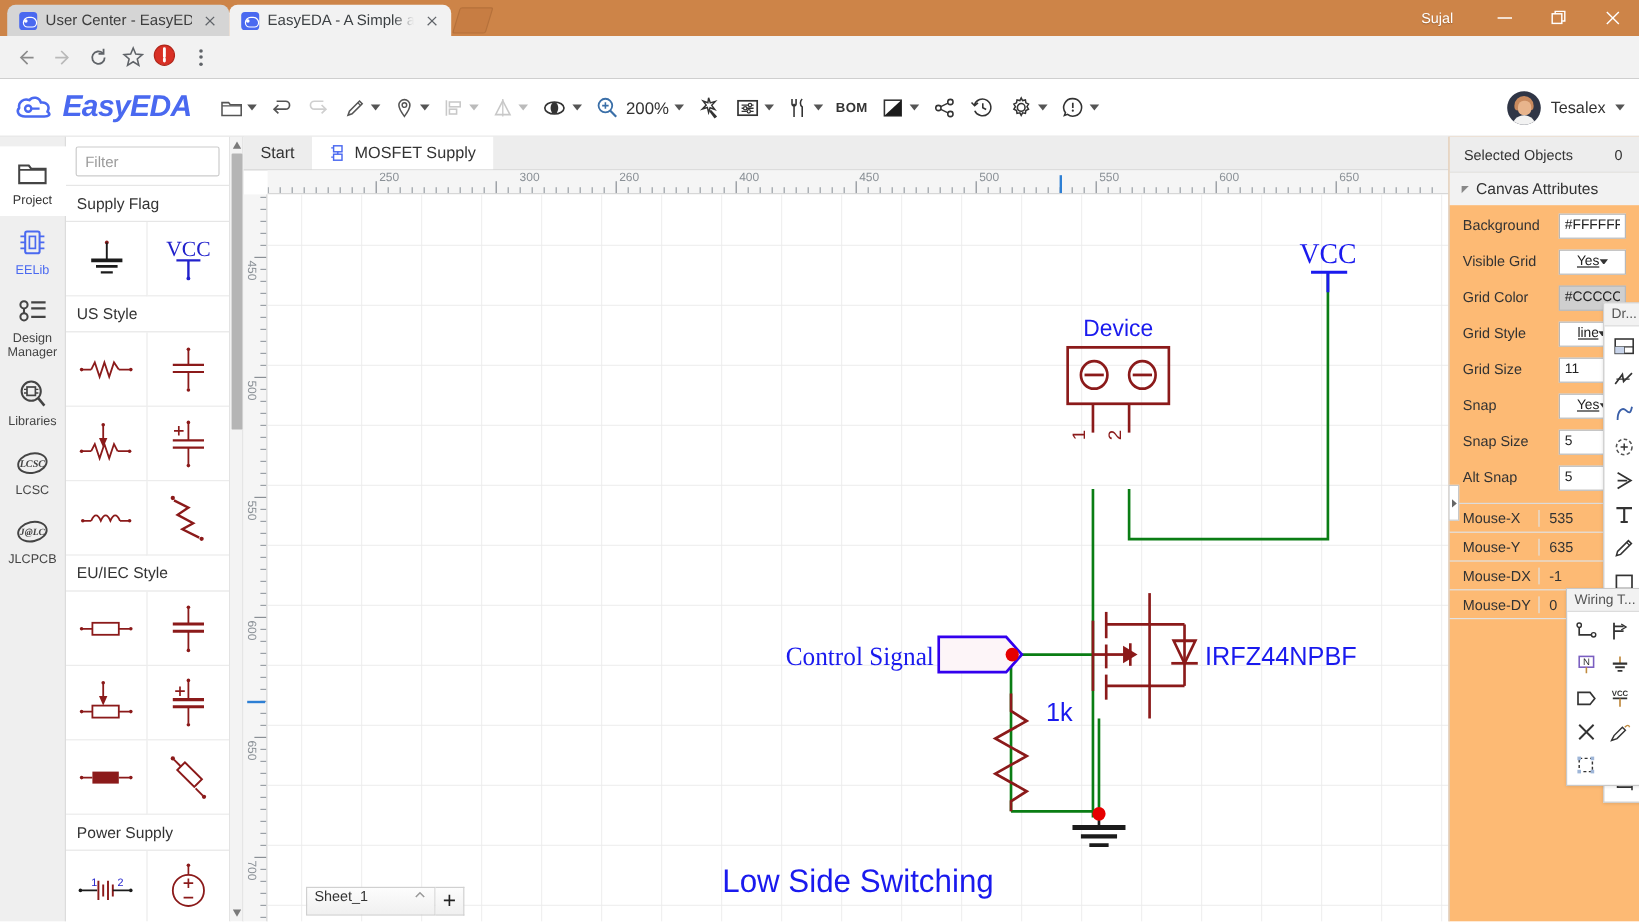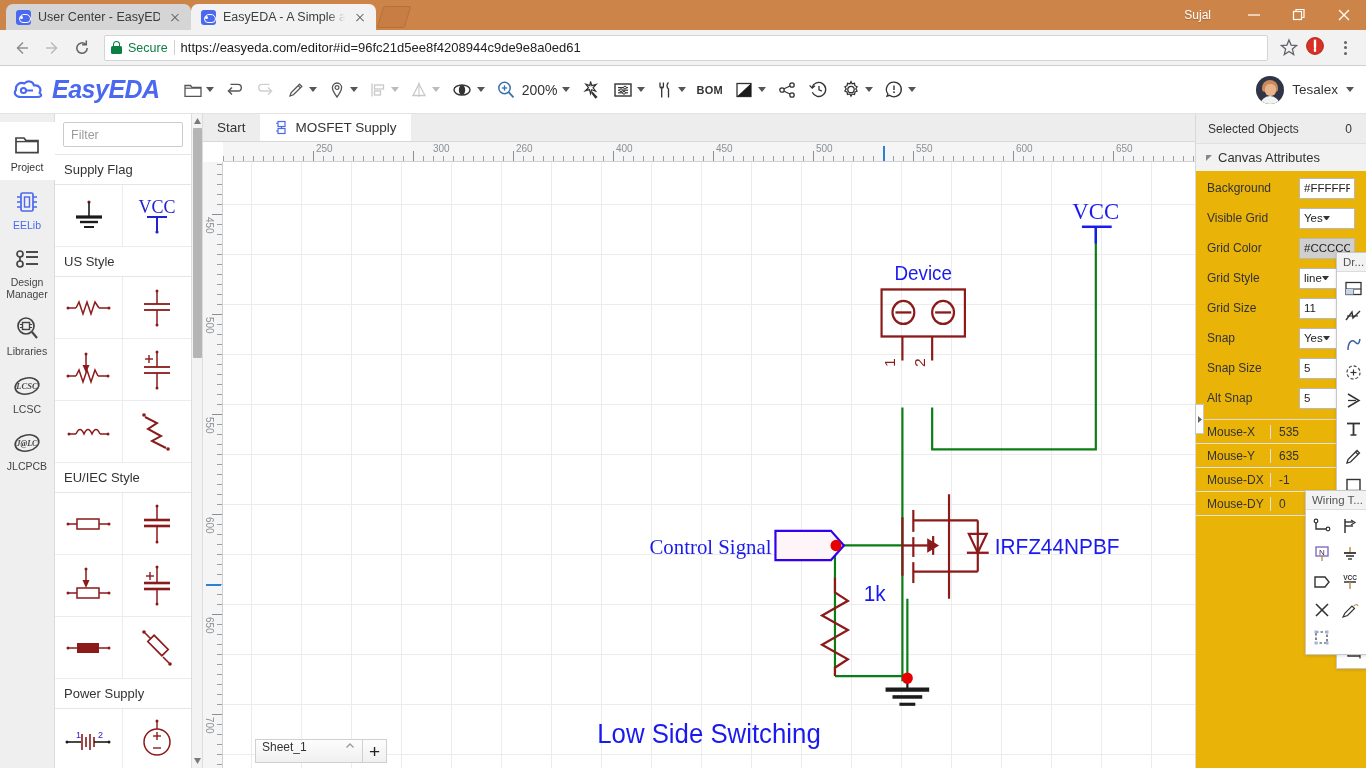--- a/index.html
+++ b/index.html
@@ -236,21 +236,21 @@
   }
   .pal-grid { display: flex; flex-wrap: wrap; padding: 2px; }
   .pal-btn { width: 28px; height: 28px; display: flex; align-items: center; justify-content: center; }
   #draw-tools { left: 1133px; top: 138px; width: 58px; }
   #draw-tools .pal-grid { width: 56px; }
   #wiring-tools { left: 1102px; top: 376px; width: 90px; }
   #wiring-tools .pal-grid { width: 88px; }
 
   
   .rightpanel {
-    width: 171px; background: #eab308; border-left: 1px solid #d8d8d8;
+    width: 159px; background: #fdba74; border-left: 1px solid #d8d8d8;
     display: flex; flex-direction: column; font-size: 12px; color: #333;
   }
   .rp-row-sel {
     height: 30px; display: flex; align-items: center; justify-content: space-between;
     padding: 0 14px 0 12px; border-bottom: 1px solid #e0e0e0; background: #ededed;
   }
   .rp-section {
     height: 27px; display: flex; align-items: center; gap: 6px; padding: 0 10px;
     font-size: 13px; color: #333; background: #f2f2f2;
   }
@@ -259,21 +259,21 @@
   .rp-row {
     height: 30px; display: flex; align-items: center; padding: 0 11px; gap: 4px;
   }
   .rp-label { flex: 1; font-size: 12px; color: #333; }
   .rp-field {
     width: 56px; height: 21px; border: 1px solid #b8b8b8; background: #fff;
     display: flex; align-items: center; padding: 0 4px; font-size: 11.5px; color: #222;
     overflow: hidden; white-space: nowrap;
   }
   .rp-field.gray { background: #cfcfcf; }
-  .rp-field.sel { justify-content: flex-start; }
+  .rp-field.sel { justify-content: center; text-decoration: underline; }
   .rp-field .cval { overflow: hidden; }
   .dcaret { width: 0; height: 0; border-left: 3.5px solid transparent; border-right: 3.5px solid transparent; border-top: 4.5px solid #333; flex: 0 0 7px; }
   .rp-mouse { margin-top: 6px; border-top: 1px solid #dcdcdc; }
   .rp-mrow { height: 24px; display: flex; align-items: center; border-bottom: 1px solid #e2e2e2; }
   .rp-mlabel { width: 74px; padding-left: 11px; font-size: 12px; color: #333; }
   .rp-mval { flex: 1; padding-left: 8px; font-size: 12px; color: #333; border-left: 1px solid #e2e2e2; }
   .rp-collapse {
     position: absolute; left: -1px; top: 290px; width: 9px; height: 30px;
     background: #fff; border: 1px solid #c8c8c8; display: flex; align-items: center; justify-content: center;
   }
@@ -329,29 +329,20 @@
         <polyline points="8,3.5 13.5,9 8,14.5" fill="none" stroke="#b9b9b9" stroke-width="1.4"></polyline>
         <line x1="3" y1="9" x2="13.5" y2="9" stroke="#b9b9b9" stroke-width="1.4"></line>
       </svg>
   </span>
   <span class="navbtn">
     <svg width="18" height="18" viewBox="0 0 18 18">
         <path d="M14.2 9a5.2 5.2 0 1 1-1.6-3.7" fill="none" stroke="#5f6368" stroke-width="1.5"></path>
         <polyline points="13.3,1.6 13.3,5.8 9.1,5.8" fill="none" stroke="#5f6368" stroke-width="1.5"></polyline>
       </svg>
   </span>
-  <div class="omnibox">
-    <span class="lock">
-      <span class="lock-shackle"></span>
-        <span class="lock-body"></span>
-    </span>
-    <span class="secure-txt">Secure</span>
-    <span class="url-sep"></span>
-    <span class="url"><span>https://easyeda.com/editor#id=96fc21d5ee8f4208944c9de9e8a0ed61</span></span>
-  </div>
   <span class="star">
     <svg width="26" height="26" viewBox="0 0 26 26">
         <polygon points="13,5 15.1,10.1 20.6,10.5 16.4,14.1 17.7,19.5 13,16.5 8.3,19.5 9.6,14.1 5.4,10.5 10.9,10.1" fill="none" stroke="#5f6368" stroke-width="1.3"></polygon>
       </svg>
   </span>
   <span class="ext-icon">
     <svg width="22" height="22" viewBox="0 0 22 22">
         <circle cx="11" cy="11" r="8.4" fill="#d93025" stroke="#b1261a" stroke-width="1"></circle>
         <path d="M11 5.6 v6.4 M11 14.2 v1.6" stroke="#fff" stroke-width="2.4" stroke-linecap="round"></path>
       </svg>

